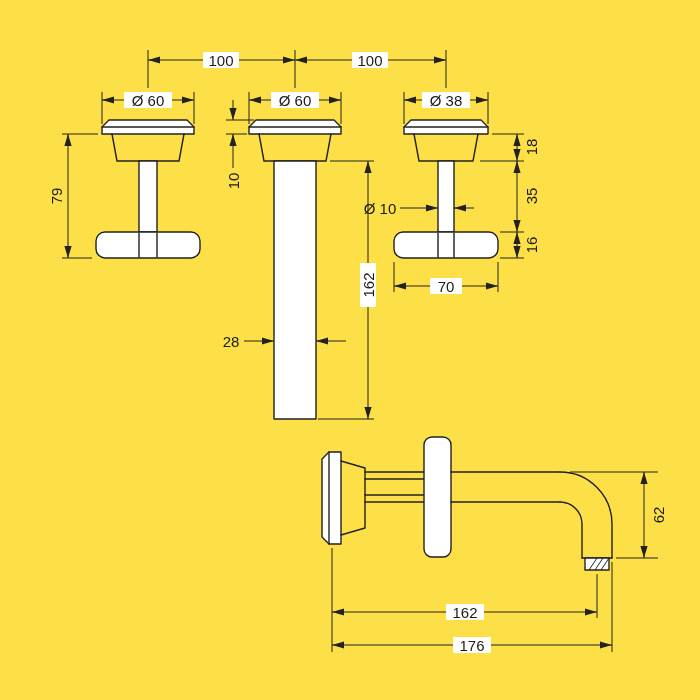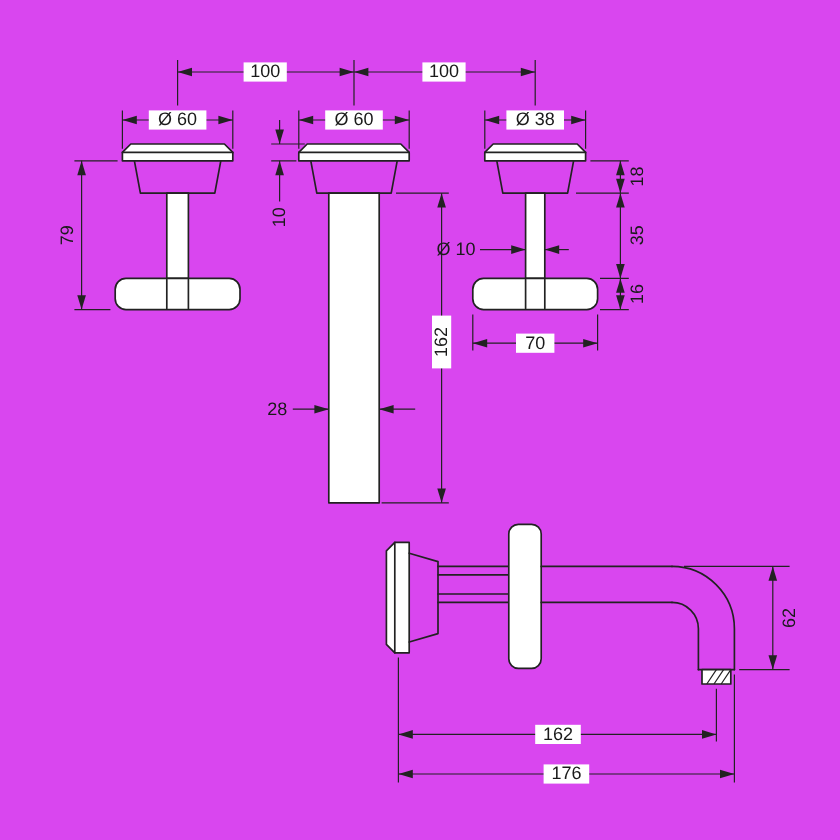--- a/index.html
+++ b/index.html
@@ -1,16 +1,16 @@
 <!DOCTYPE html>
 <html><head>
 <meta charset="utf-8">
 <style>
   html,body{margin:0;padding:0;background:#ffffff;}
-  .stage{width:700px;height:700px;background:#d946ef;position:relative;overflow:hidden;}
+  .stage{width:700px;height:700px;background:#fde047;position:relative;overflow:hidden;}
   svg{display:block;}
   .outline{fill:#fff;stroke:#222;stroke-width:1.4;stroke-linejoin:round;}
   .oline{fill:none;stroke:#222;stroke-width:1.4;stroke-linejoin:round;stroke-linecap:round;}
   .thin{fill:none;stroke:#222;stroke-width:1;}
   .dim{fill:none;stroke:#222;stroke-width:1;}
   .ext{fill:none;stroke:#222;stroke-width:1;}
   .mask{fill:#fff;stroke:none;}
   text{font-family:"Liberation Sans","DejaVu Sans",sans-serif;font-size:15px;fill:#1a1a1a;}
   .lbl{text-anchor:middle;dominant-baseline:central;}
   marker path{fill:#222;stroke:none;}

